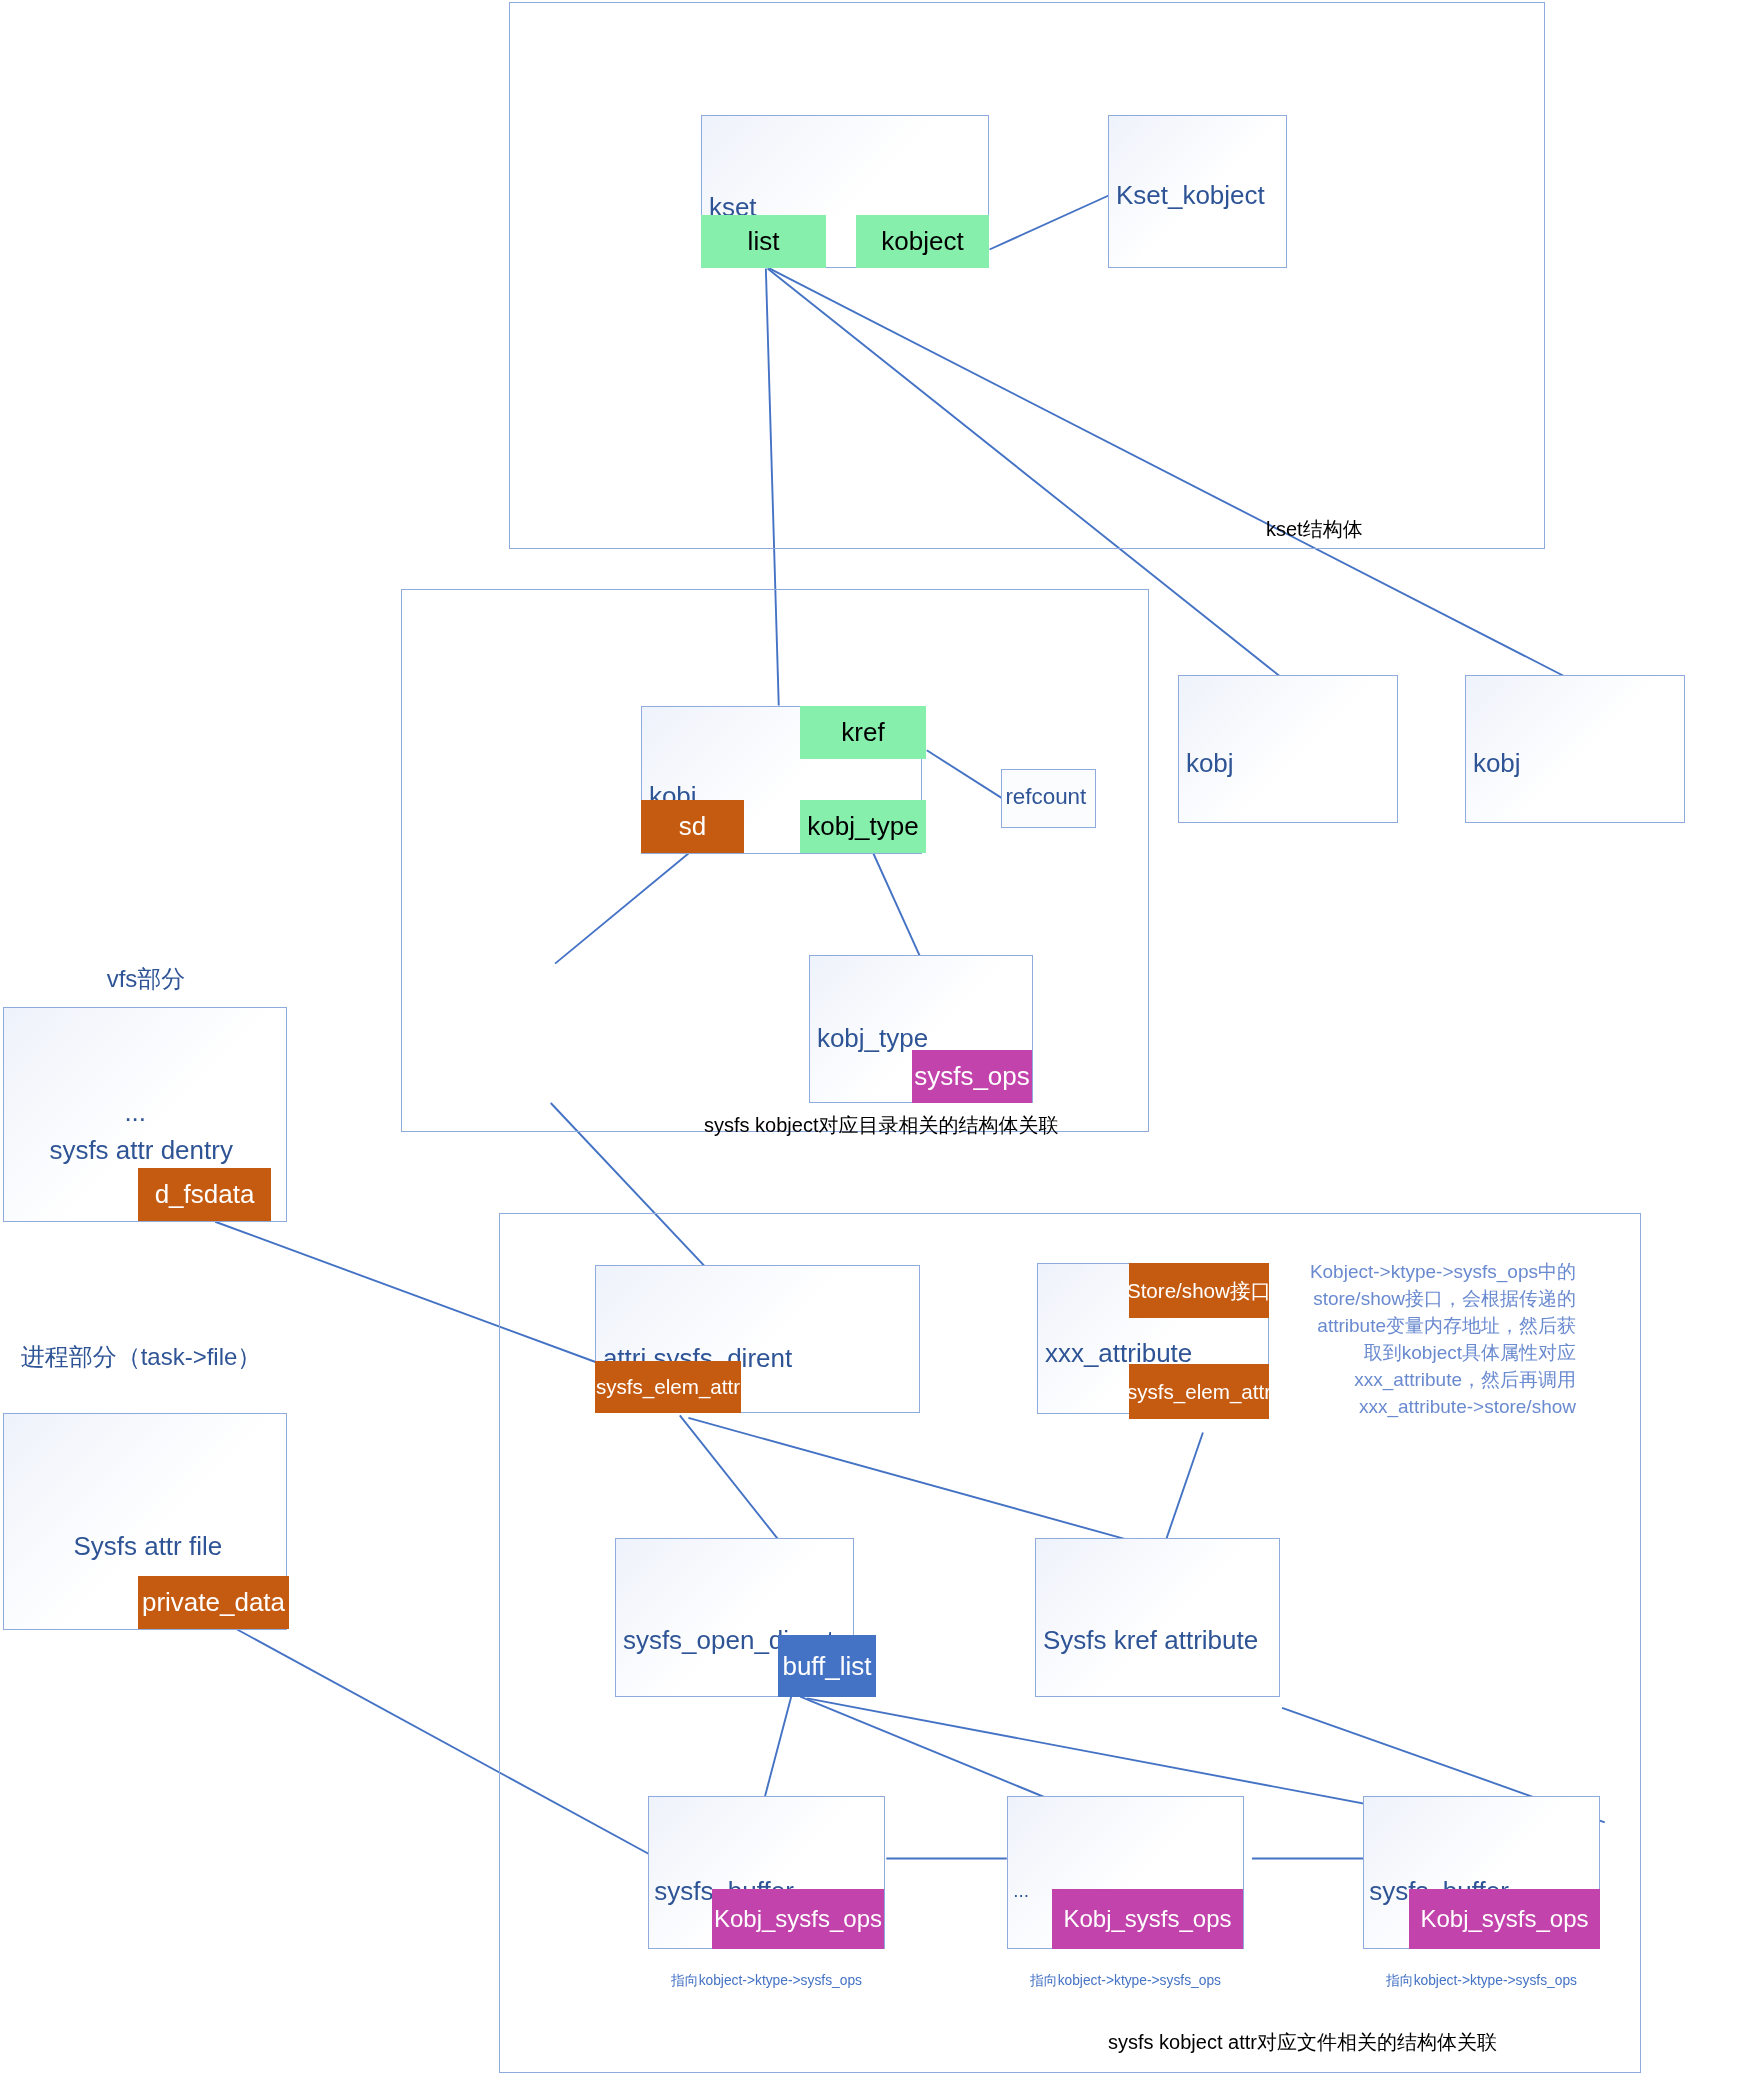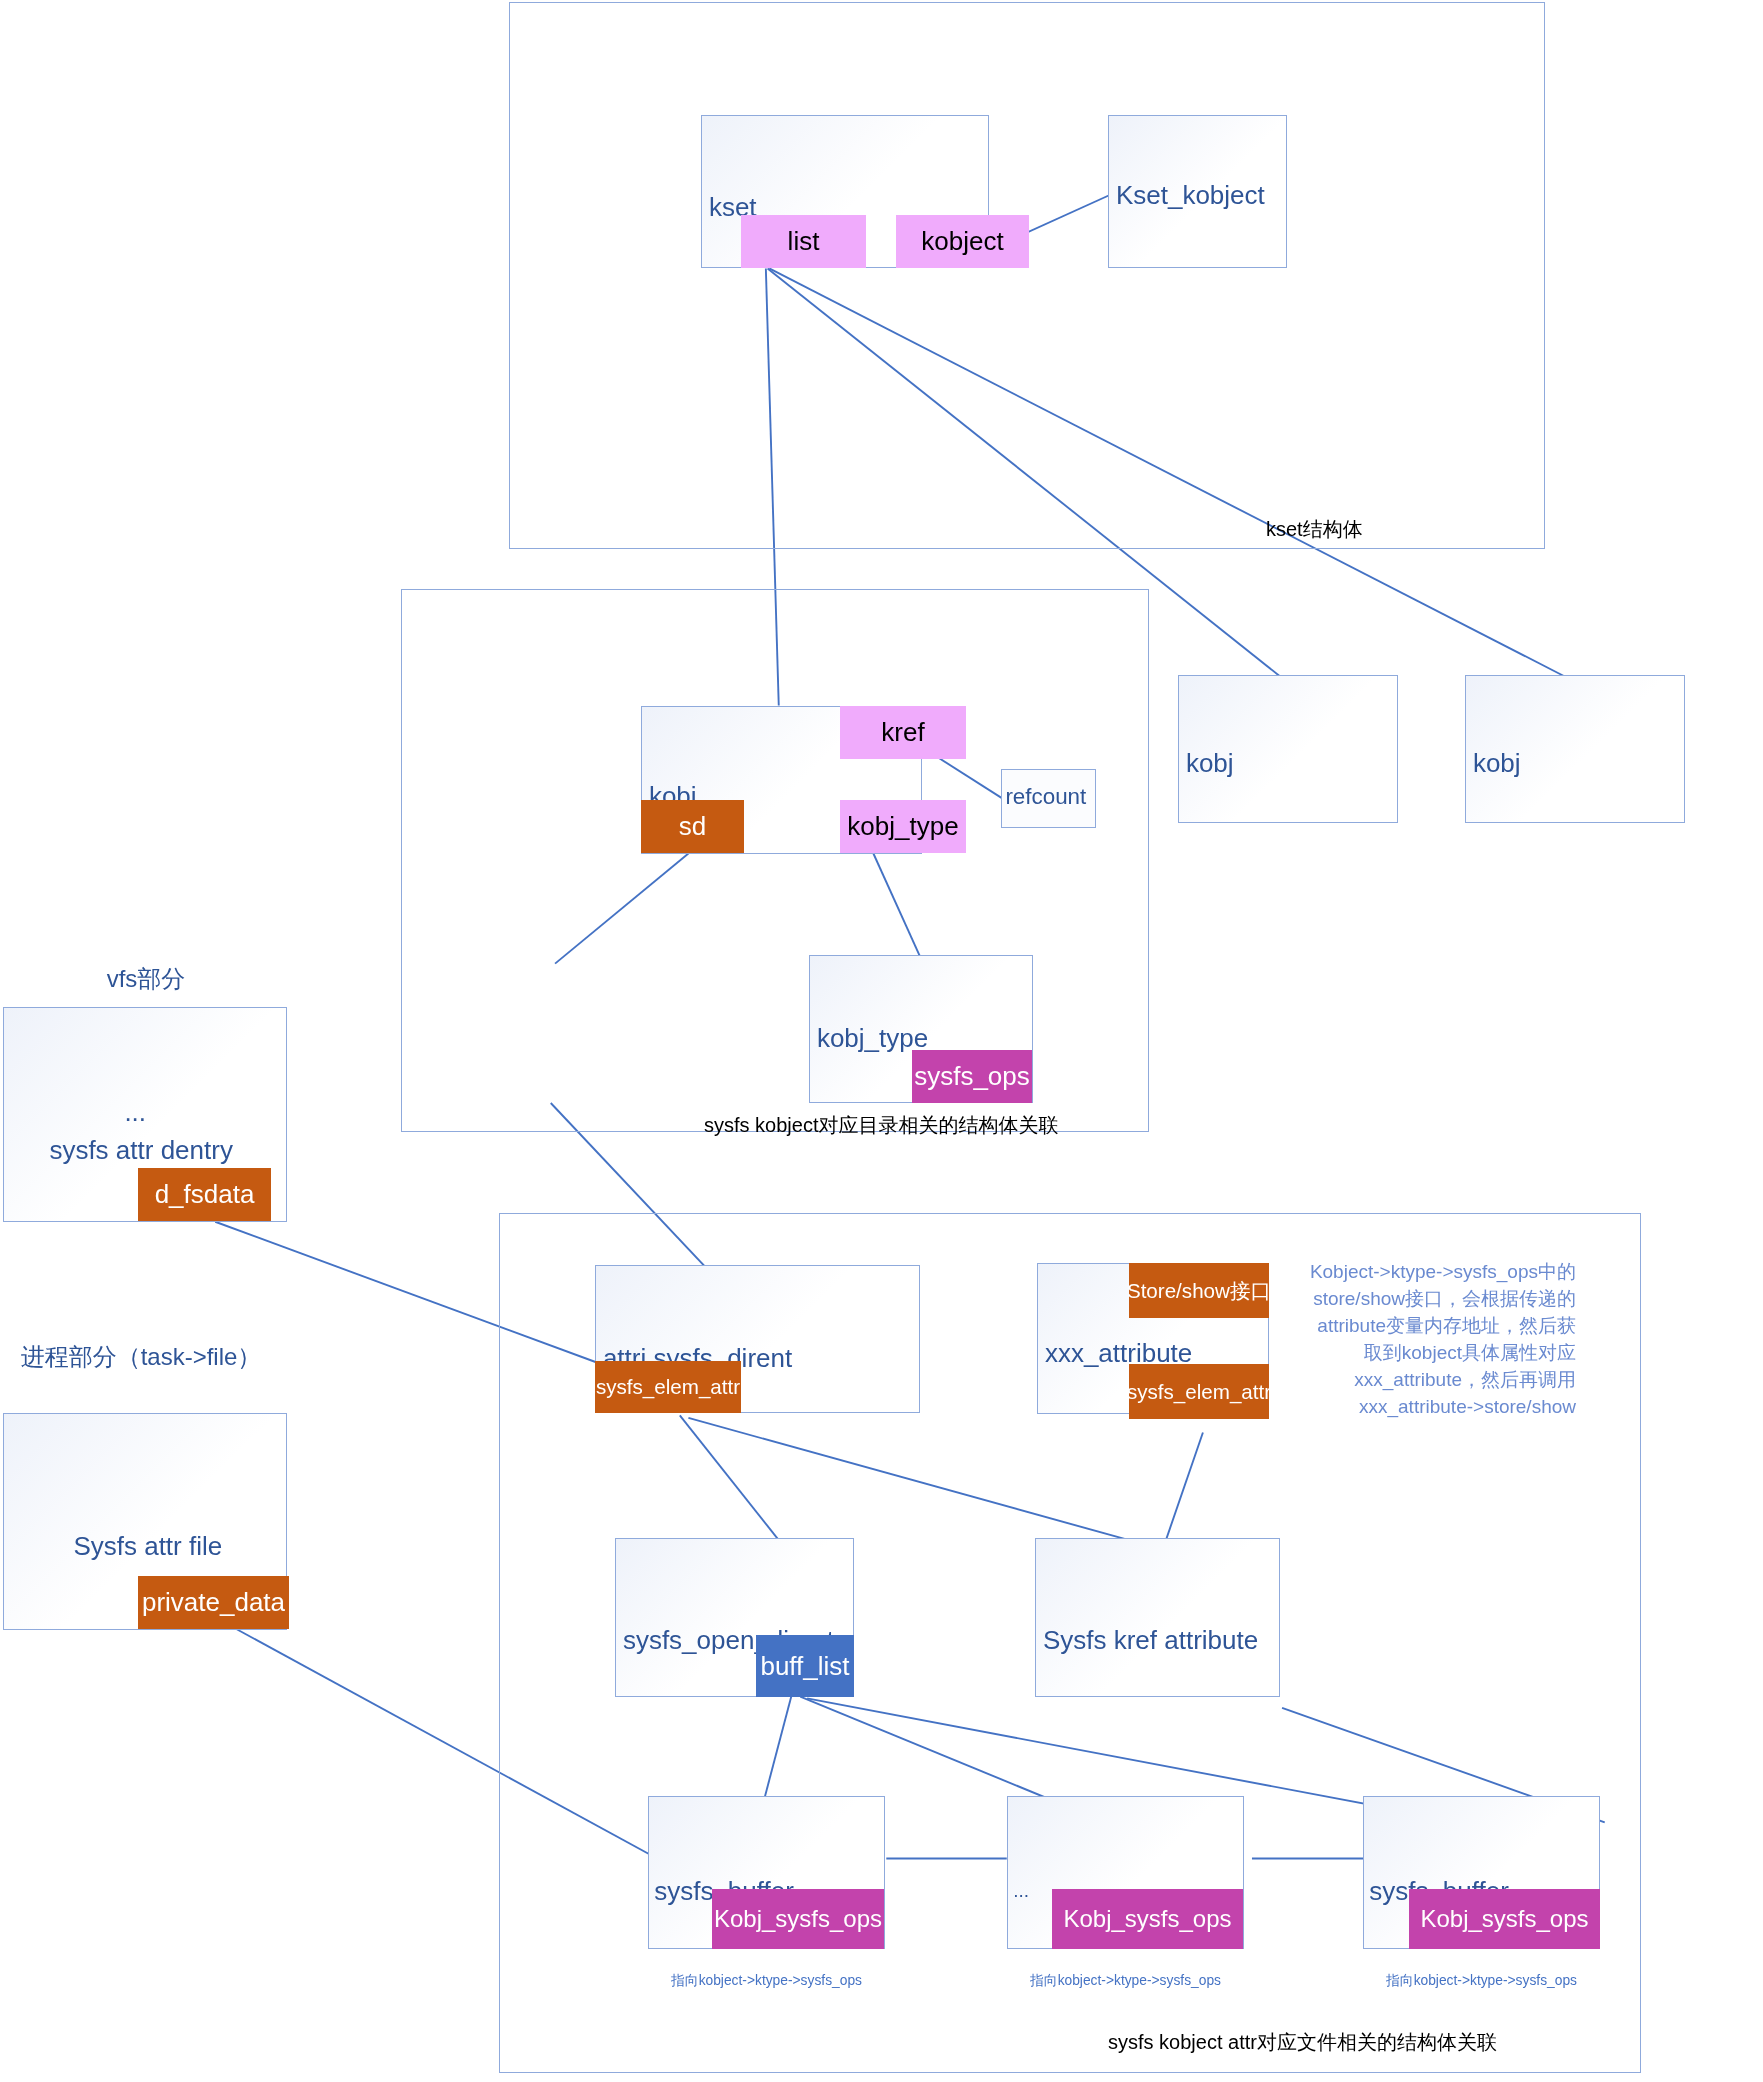--- a/index.html
+++ b/index.html
@@ -10,21 +10,21 @@
 
   .group-box{position:absolute;border:1.7px solid #8faadc;background:transparent;box-sizing:border-box;}
   .group-label{position:absolute;color:#000000;font-size:20px;white-space:nowrap;}
 
   .node{position:absolute;box-sizing:border-box;border:1.7px solid #8faadc;
         background:linear-gradient(135deg,#eef2fa 0%,#ffffff 55%,#ffffff 100%);}
   .node > .n-label{position:absolute;color:#2e5496;font-size:26px;white-space:nowrap;}
 
   .field{position:absolute;box-sizing:border-box;display:flex;align-items:center;justify-content:center;
          font-size:26px;white-space:nowrap;}
-  .f-amber{background:#f0abfc;color:#000000;margin-left:40px;}
+  .f-amber{background:#86efac;color:#000000;}
   .f-orange{background:#c55a11;color:#ffffff;}
   .f-magenta{background:#c343ac;color:#ffffff;}
   .f-blue{background:#4472c4;color:#ffffff;}
 
   .side-title{position:absolute;color:#2e5496;font-size:24px;text-align:center;line-height:1.28;}
   .note{position:absolute;color:#6a8ad0;font-size:19px;text-align:center;line-height:1.42;}
   .caption{position:absolute;color:#4472c4;font-size:13.8px;text-align:center;white-space:nowrap;}
   .plainbox{position:absolute;box-sizing:border-box;border:1.7px solid #8faadc;background:#fbfcfe;}
   .plainbox > span{position:absolute;color:#2e5496;font-size:26px;white-space:nowrap;}
 </style>
@@ -141,21 +141,21 @@
     <span class="n-label" style="left:6.9px;top:74px;">xxx_attribute</span>
   </div>
   <div class="field f-orange" style="left:1129px;top:1263px;width:140px;height:55px;font-size:20.6px;">Store/show接口</div>
   <div class="field f-orange" style="left:1129px;top:1364px;width:140px;height:55px;font-size:20.6px;">sysfs_elem_attr</div>
 
   <div class="note" style="left:1302px;top:1259px;width:274px;text-align:right;">Kobject-&gt;ktype-&gt;sysfs_ops中的store/show接口，会根据传递的attribute变量内存地址，然后获取到kobject具体属性对应xxx_attribute，然后再调用xxx_attribute-&gt;store/show</div>
 
   <div class="node" style="left:615px;top:1538px;width:239px;height:159px;">
     <span class="n-label" style="left:6.9px;top:86px;">sysfs_open_dirent</span>
   </div>
-  <div class="field f-blue" style="left:756px;top:1635px;width:98px;height:62px;">buff_list</div>
+  <div class="field f-blue" style="left:778px;top:1635px;width:98px;height:62px;">buff_list</div>
 
   <div class="node" style="left:1035px;top:1538px;width:245px;height:159px;">
     <span class="n-label" style="left:6.9px;top:86px;">Sysfs kref attribute</span>
   </div>
 
   <div class="node" style="left:648px;top:1796px;width:237px;height:153px;">
     <span class="n-label" style="left:5.2px;top:79px;">sysfs_buffer</span>
   </div>
   <div class="field f-magenta" style="left:712px;top:1889px;width:172px;height:60px;font-size:24px;">Kobj_sysfs_ops</div>
   <div class="caption" style="left:648px;top:1972px;width:237px;">指向kobject-&gt;ktype-&gt;sysfs_ops</div>

